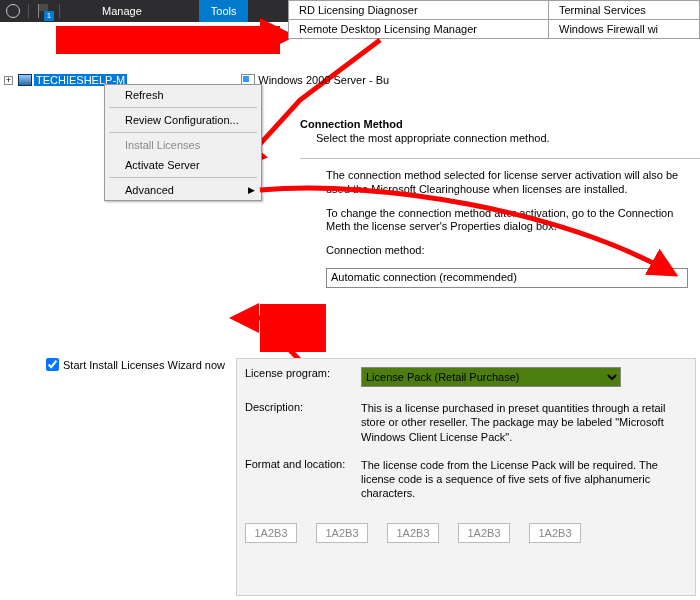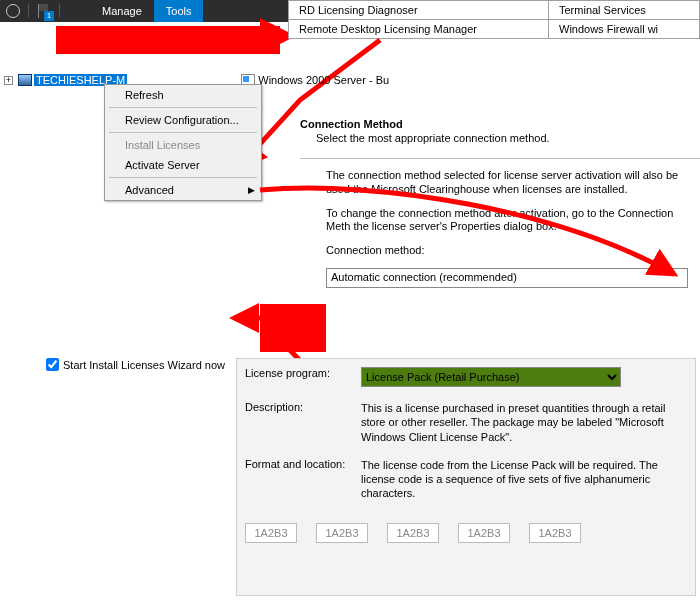--- a/index.html
+++ b/index.html
@@ -7,21 +7,21 @@
 
   
   .menubar { position: absolute; top: 0; left: 0; right: 0; height: 22px; background: #2d2d30; display: flex; align-items: center; color: #fff; }
   .circle { width: 14px; height: 14px; border: 1.5px solid #ccc; border-radius: 50%; margin: 0 6px; }
   .vbar { width: 1px; height: 14px; background: #555; margin: 0 2px; }
   .flag { width: 18px; height: 18px; position: relative; margin: 0 4px; }
   .flag::before { content: ""; position: absolute; top: 2px; left: 3px; width: 10px; height: 7px; background: #4a4a4a; }
   .flag::after { content: ""; position: absolute; top: 2px; left: 3px; width: 1px; height: 14px; background: #888; }
   .flag .badge { position: absolute; bottom: -1px; right: -1px; background: #007acc; color: #fff; font-size: 8px; width: 10px; height: 10px; text-align: center; line-height: 10px; }
   .menu-item { padding: 0 12px; height: 22px; line-height: 22px; cursor: default; }
-  .menu-item.sel { background: #007acc; }
+  .menu-item.sel { background: #007acc; margin-left: 45px; }
 
   
   .red { position: absolute; background: #ff0000; }
   svg.arrow { position: absolute; overflow: visible; pointer-events: none; }
 
   
   .submenu1 { position: absolute; top: 0; left: 288; width: 412px; }
   .submenu1 table { border-collapse: collapse; width: 100%; }
   .submenu1 td { border: 1px solid #a0a0a0; background: #fff; padding: 3px 10px; font-size: 11px; }
 

